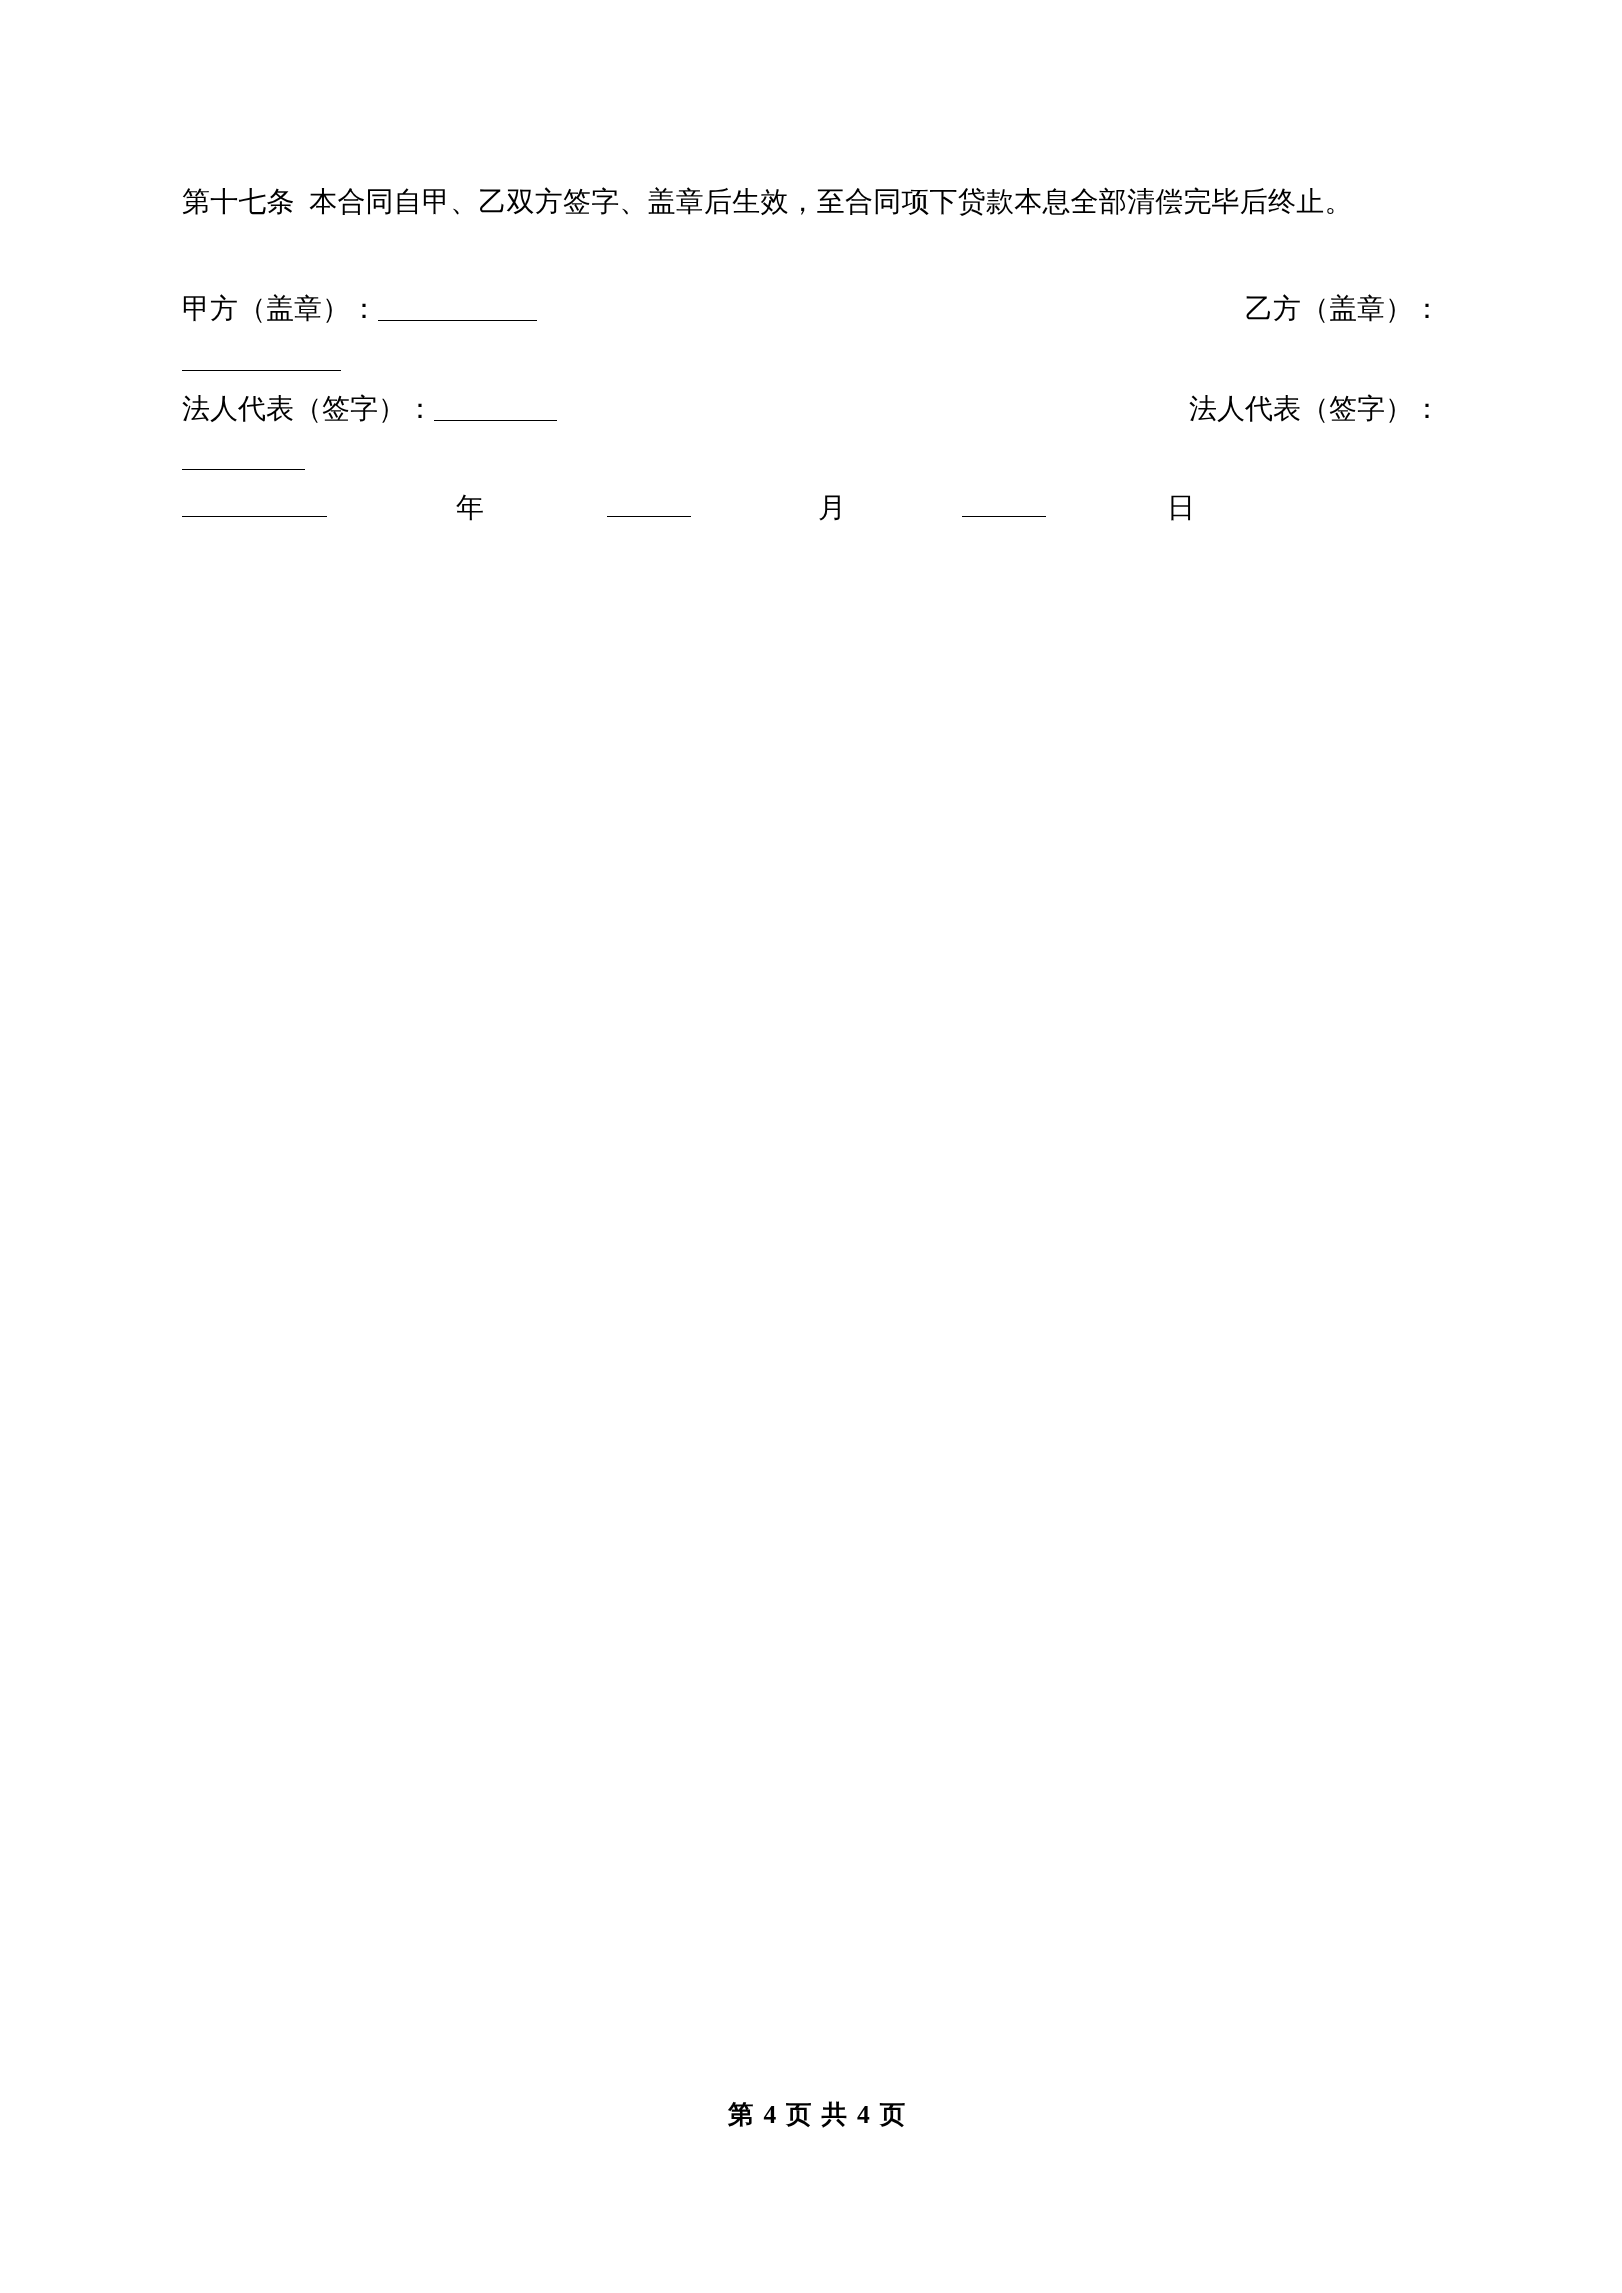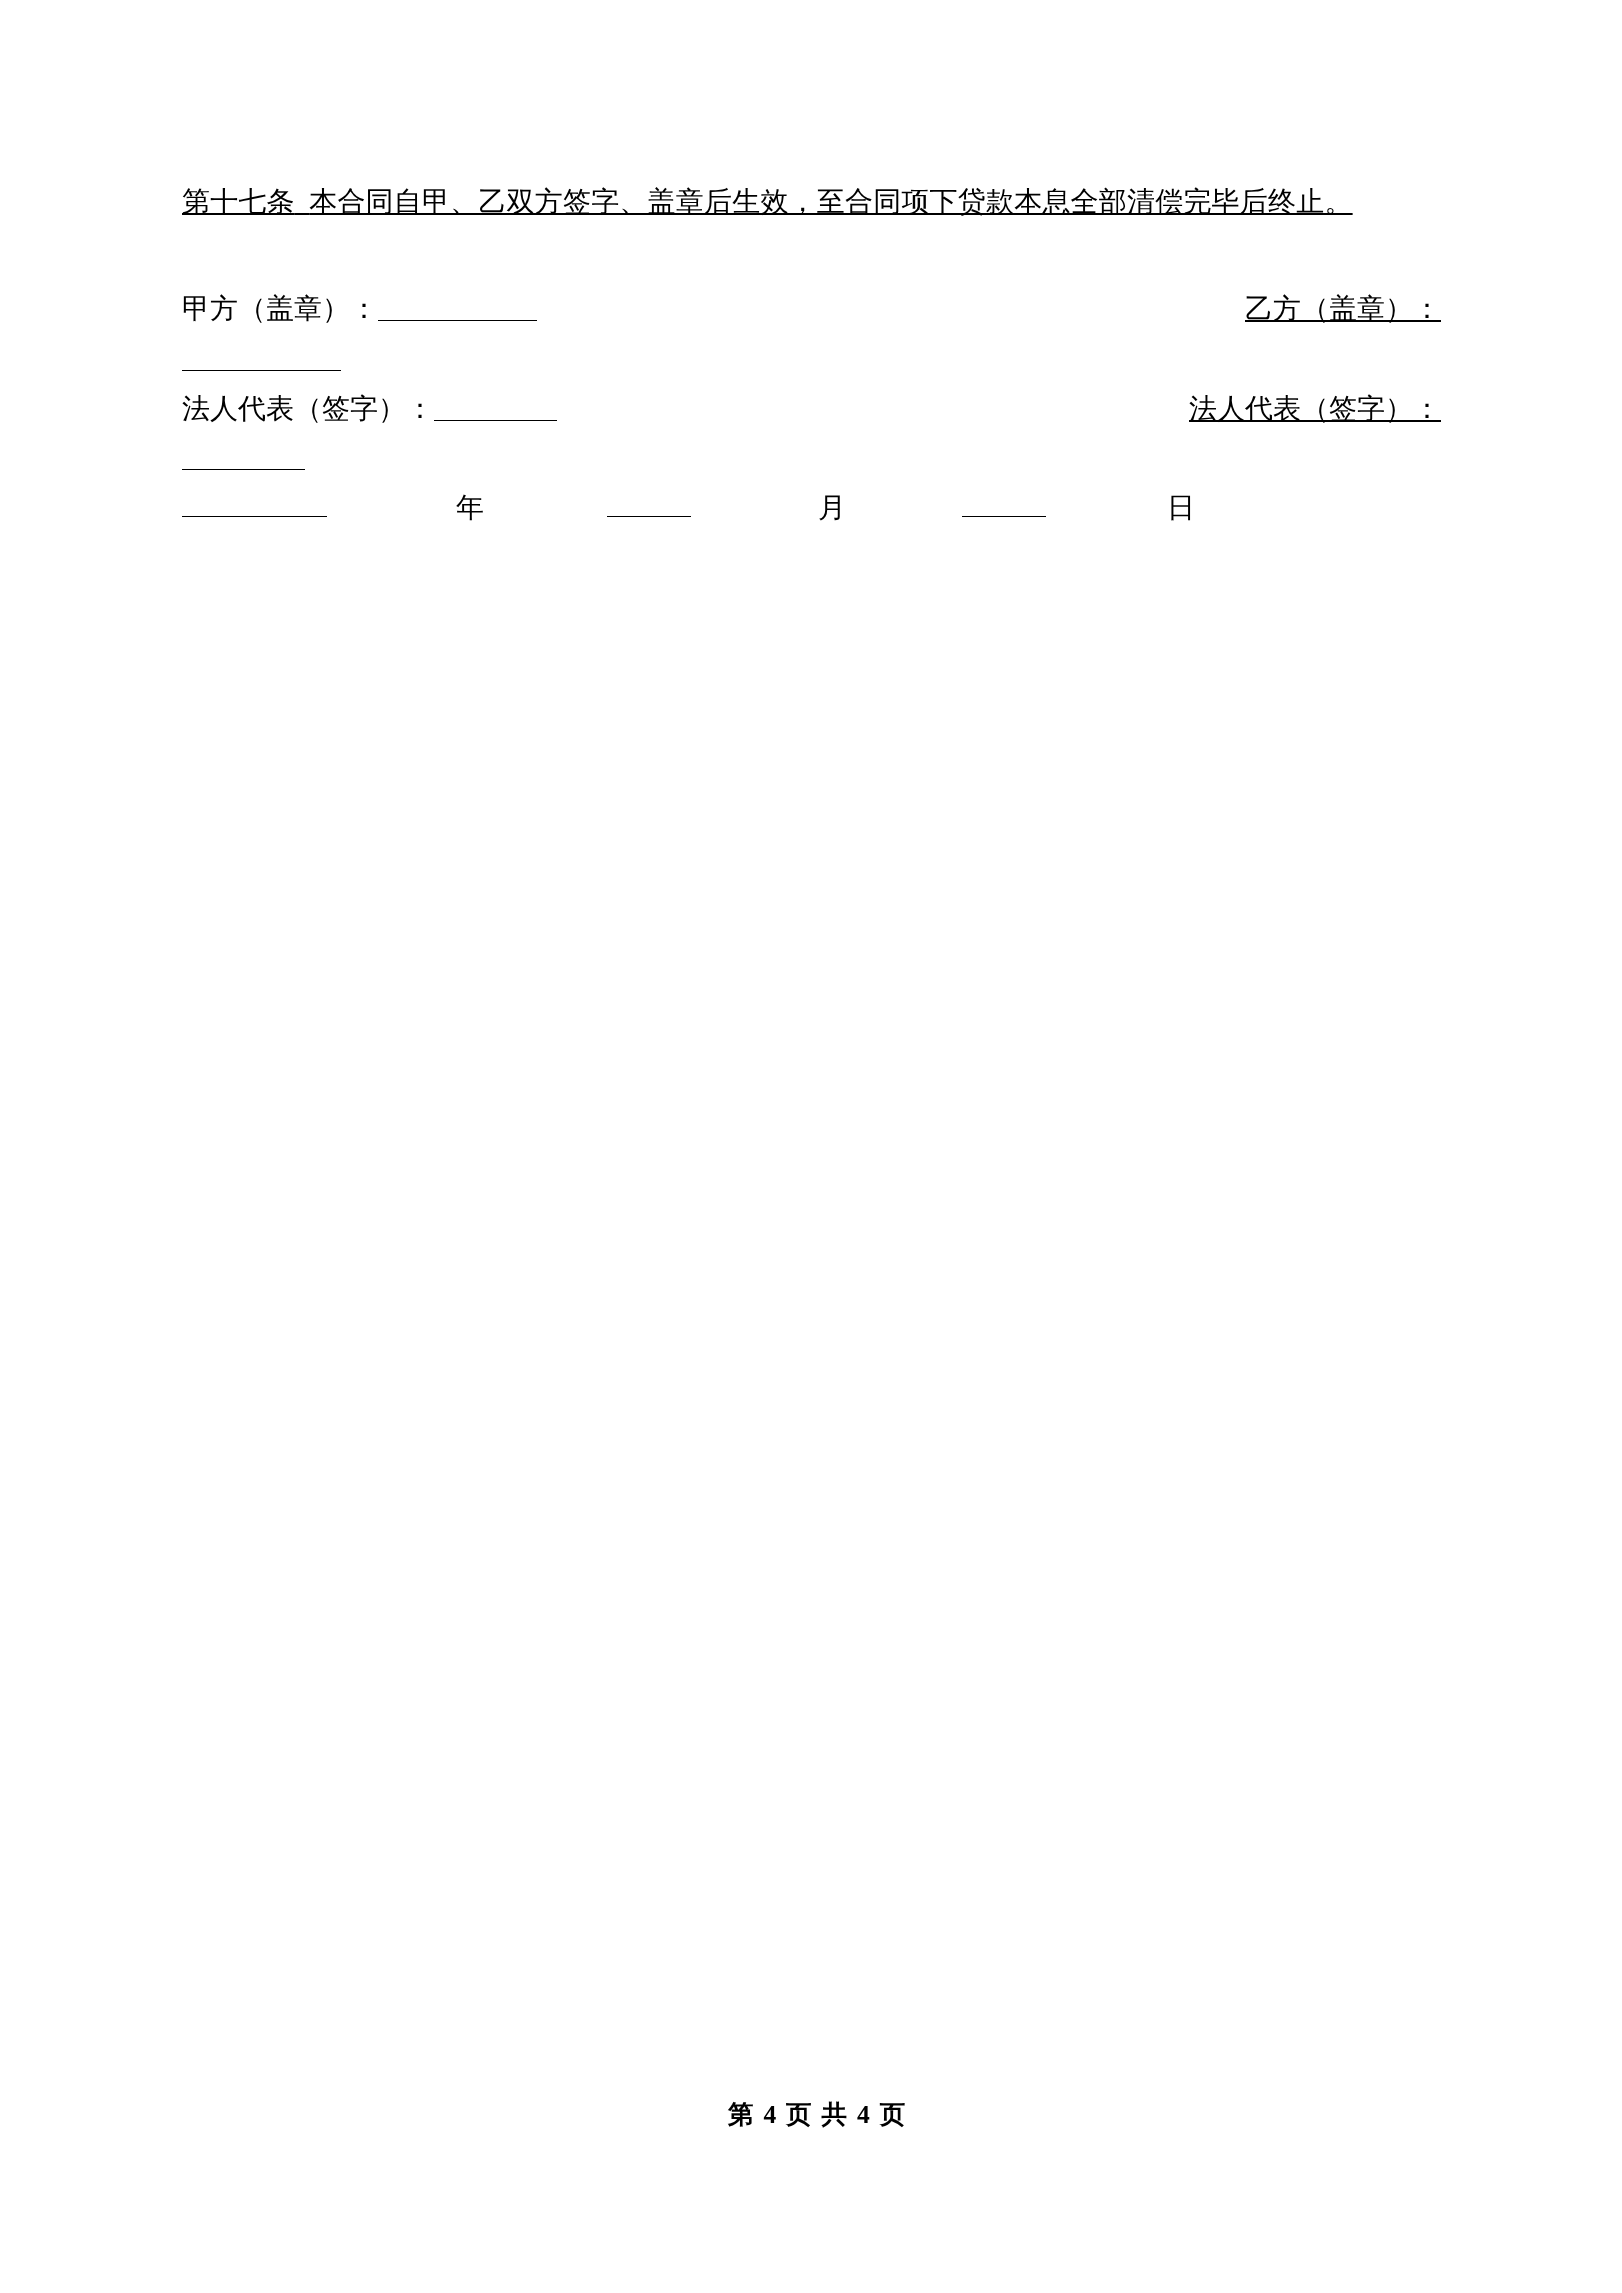--- a/index.html
+++ b/index.html
@@ -27,21 +27,20 @@
     left: 182px;
     top: 178px;
     width: 1259px;
   }
   .para {
     font-size: 28px;
     line-height: 1.72;
     text-align: justify;
     margin: 0 0 0 0;
     letter-spacing: 0.2px;
-    text-decoration: underline;
   }
   .para .fill {
     display: inline-block;
     border-bottom: 1.5px solid #000;
     width: 60px;
     vertical-align: -1.8px;
   }
   .gap-block {
     height: 58px;
   }
@@ -50,21 +49,20 @@
     line-height: 1.78;
     position: relative;
     width: 100%;
   }
   .sig-left {
     display: inline;
     font-family: Liberation Serif, serif;
   }
   .sig-right {
     float: right;
-    text-decoration: underline;
   }
   .ul-long {
     display: inline-block;
     border-bottom: 1.5px solid #000;
     width: 159px;
     vertical-align: -2.7px;
   }
   .ul-mid {
     display: inline-block;
     border-bottom: 1.5px solid #000;

